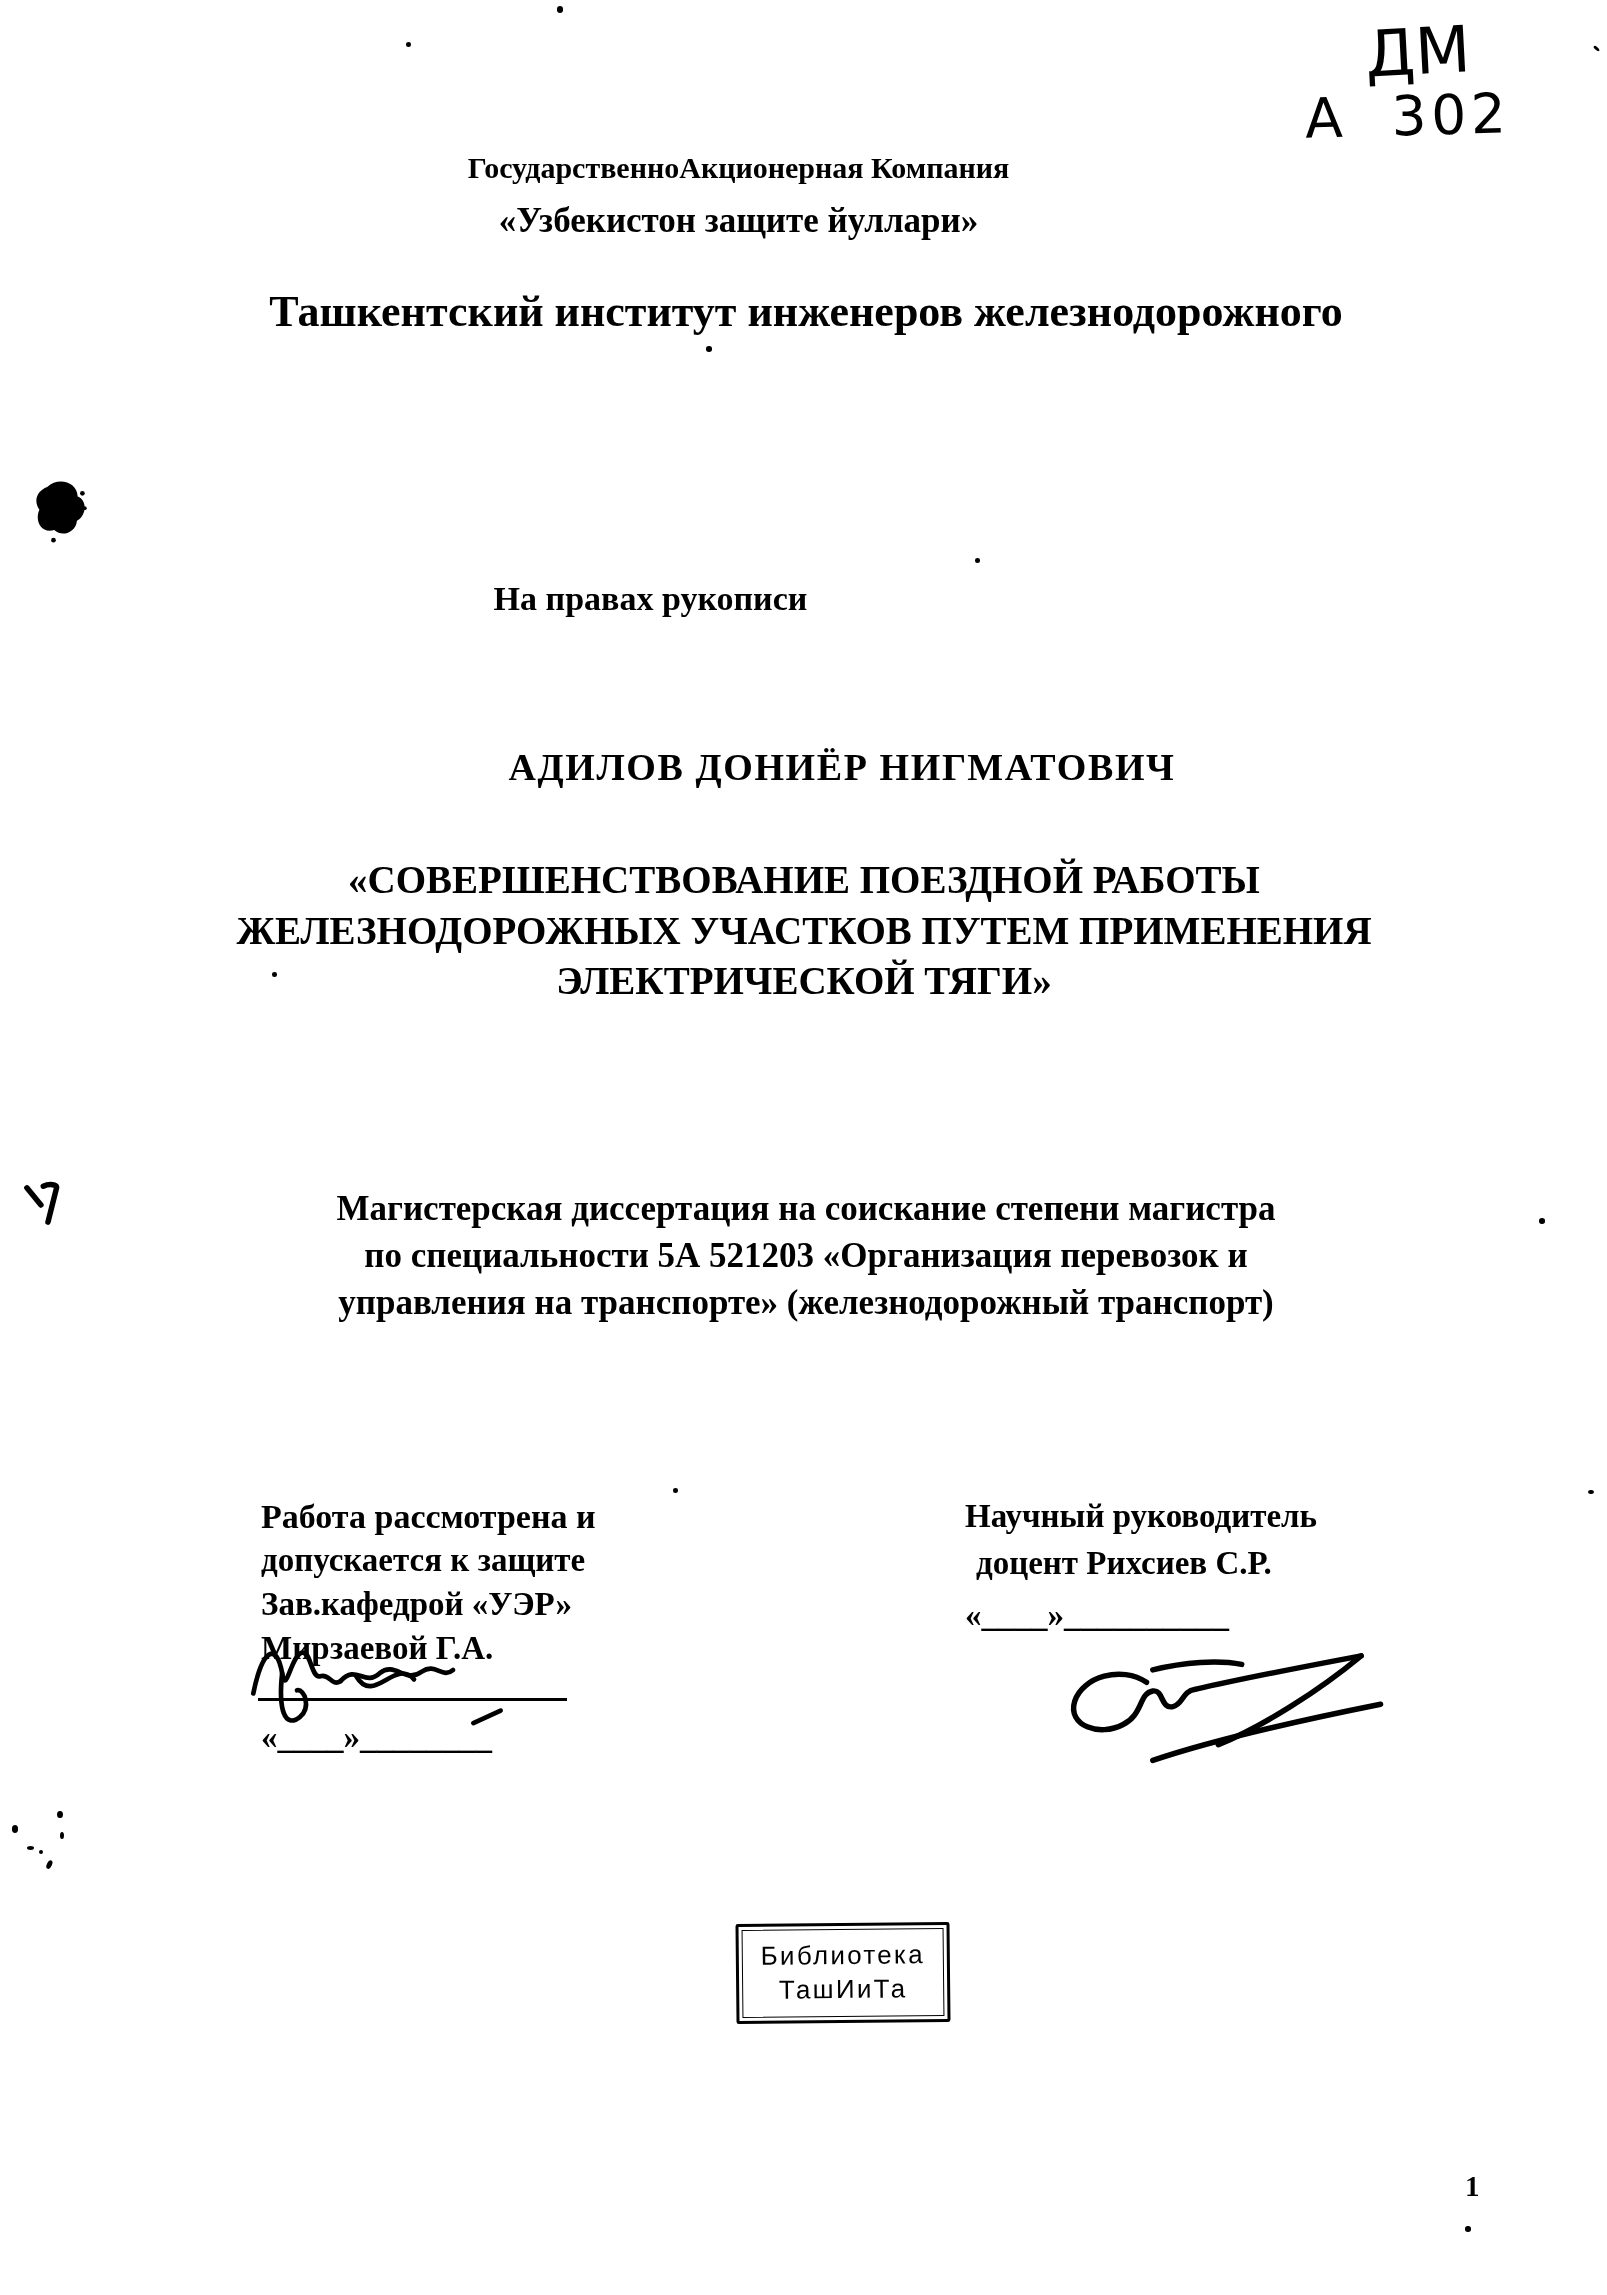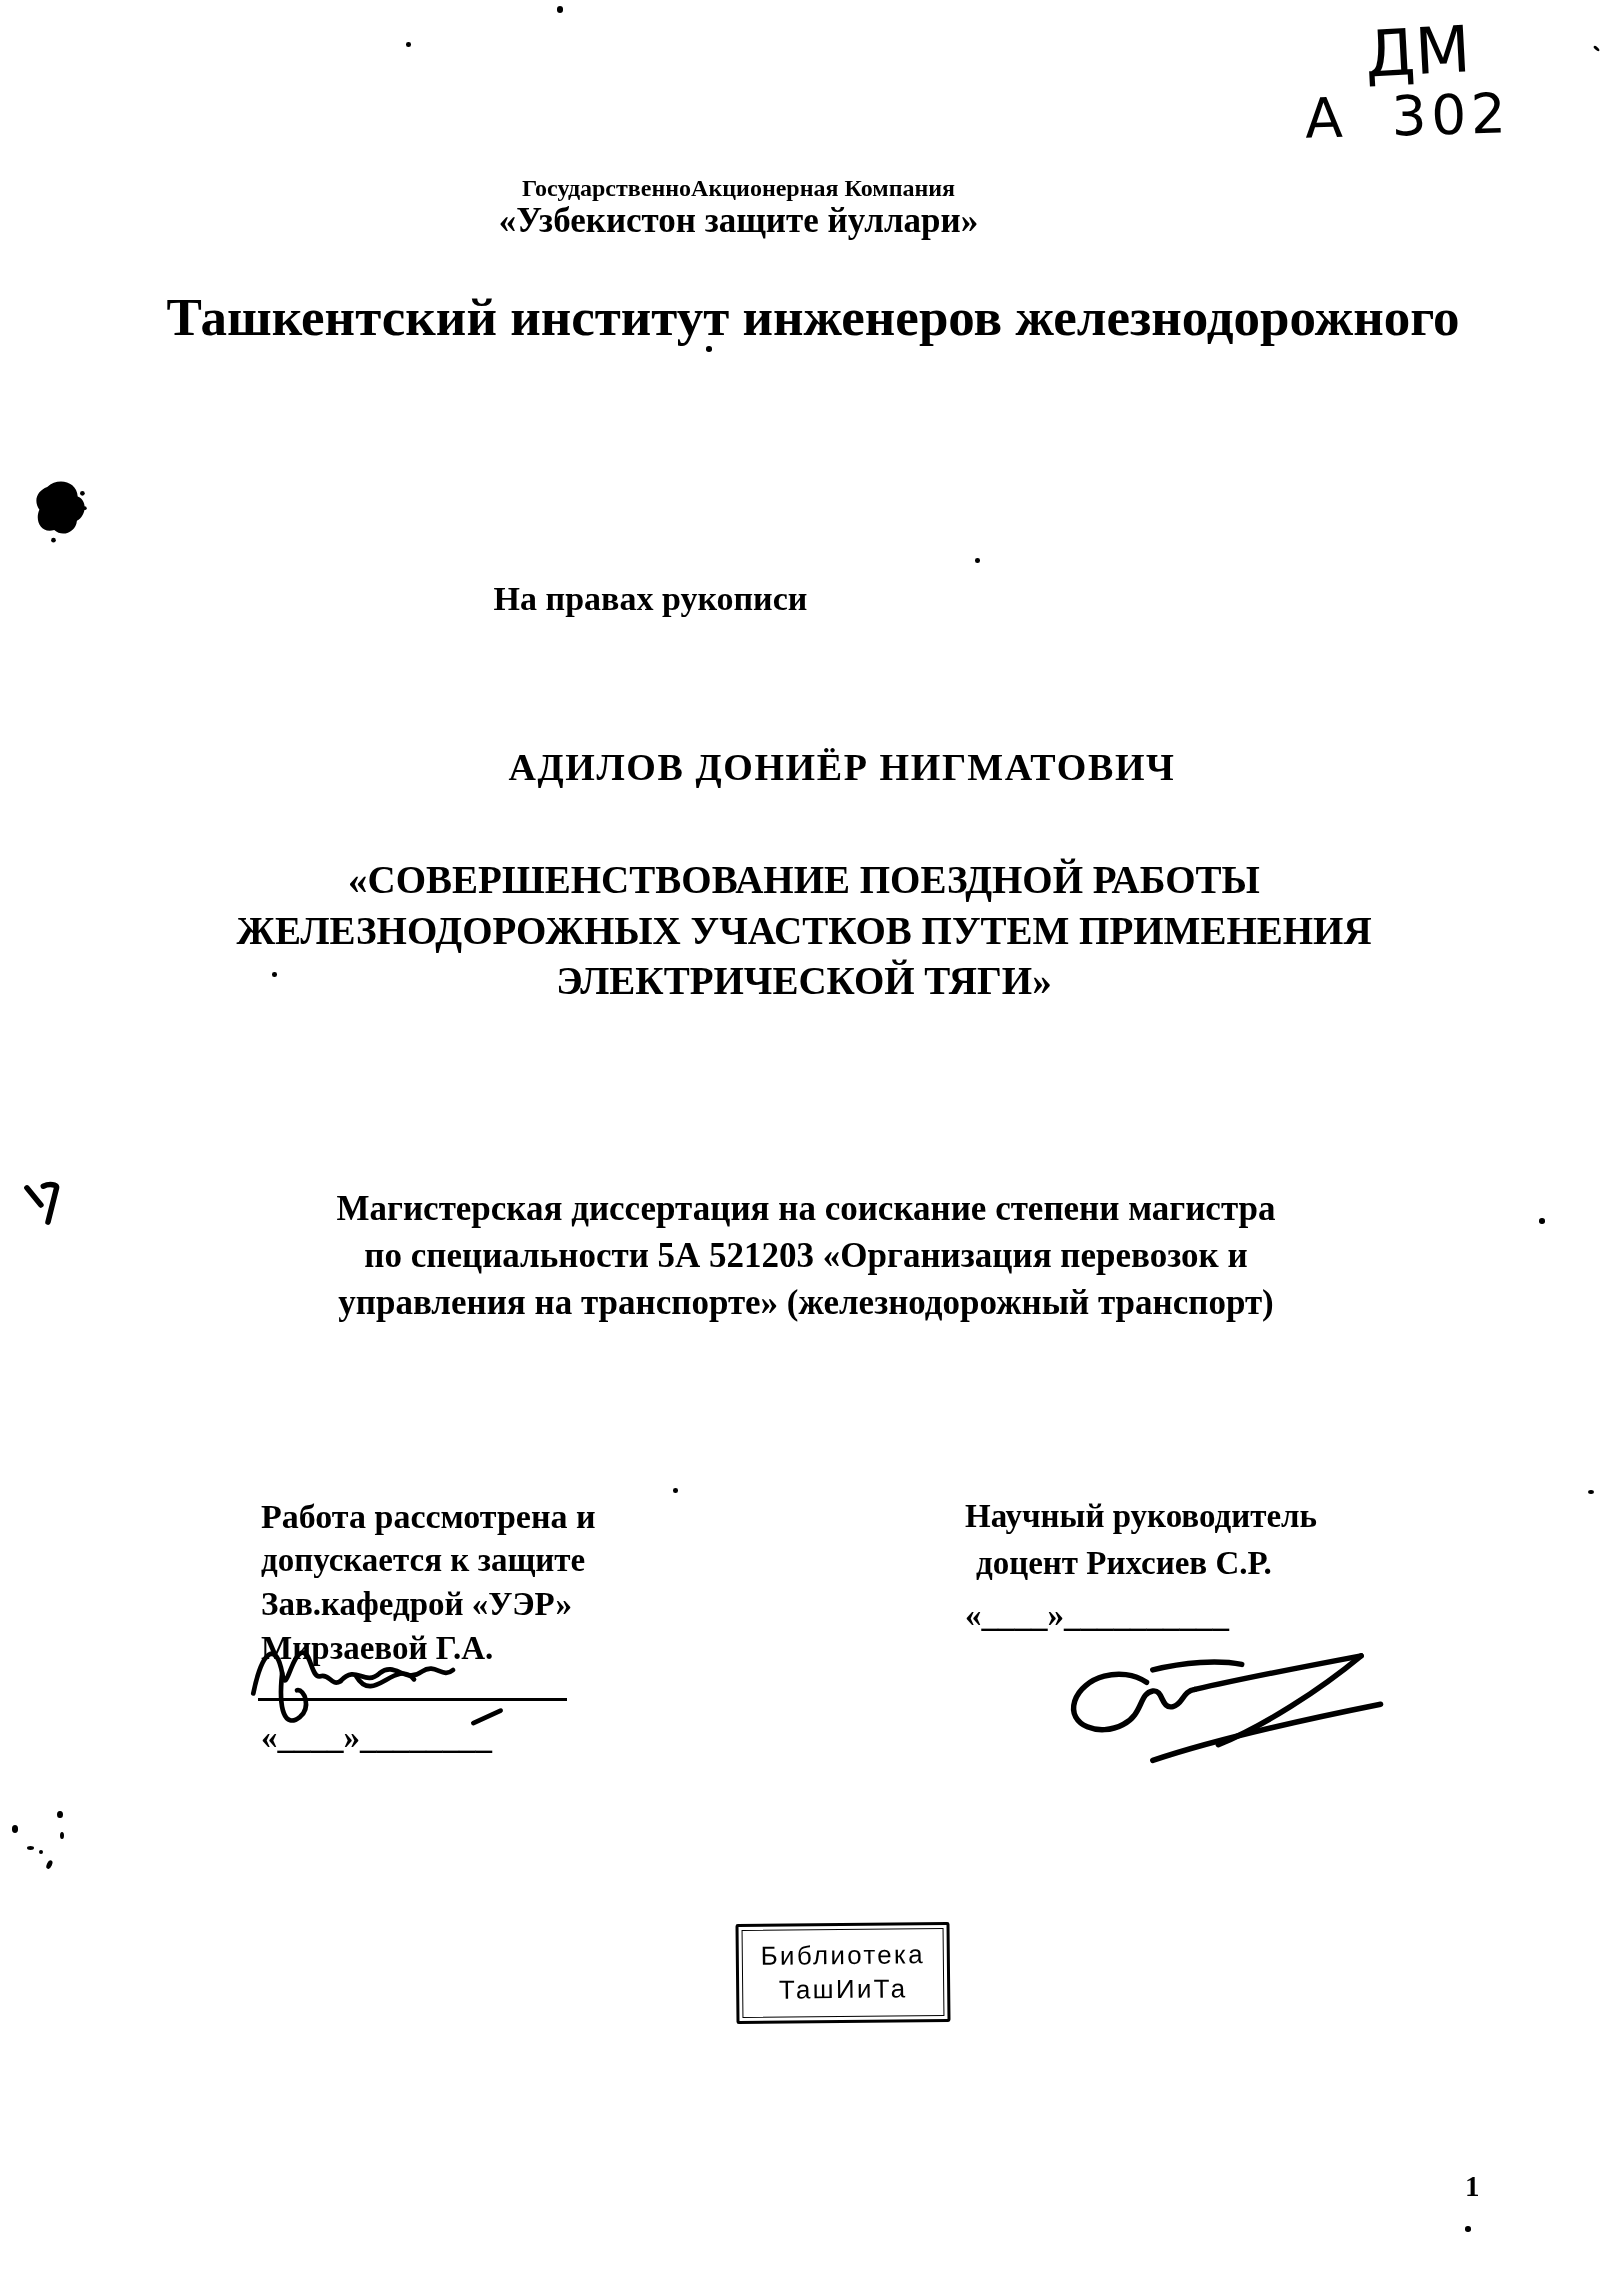--- a/index.html
+++ b/index.html
@@ -11,23 +11,23 @@
   }
   .tline { position:absolute; font-weight:bold; white-space:nowrap; line-height:1.2; color:#000; }
   .ctr { text-align:center; }
 
   .hw1 { left:1365px; top:14px; font-size:64px; font-weight:400;
          font-family:"DejaVu Sans", sans-serif; transform:rotate(-3deg); }
   .hw2 { left:1305px; top:83px; font-size:55px; font-weight:400;
          font-family:"DejaVu Sans", sans-serif; transform:rotate(-1.5deg);
          word-spacing:22px; letter-spacing:4.7px; }
 
-  .company1 { left:97px; top:150px;  width:1283px; font-size:24px;margin-top:24px; }
+  .company1 { left:97px; top:150px;  width:1283px; font-size:30px; }
   .company2 { left:97px; top:200px;  width:1283px; font-size:35px; }
-  .inst1    { left:109px; top:286px;  width:1408px; font-size:53px; }
+  .inst1    { left:102px; top:286px;  width:1408px; font-size:44px; }
   .inst2    { left:102px; top:338px;  width:1408px; font-size:39px; }
   .manuscript { left:103px; top:579px; width:1095px; font-size:34px; }
   .author   { left:138px; top:745px;  width:1408px; font-size:38px; letter-spacing:1.6px; }
 
   .title1   { left:100px; top:857px; width:1408px; font-size:39px; }
   .title2   { left:100px; top:908px; width:1408px; font-size:39px; }
   .title3   { left:100px; top:958px; width:1408px; font-size:39px; }
   .subtitle { left:100px; top:1011px; width:1408px; font-size:34px; }
 
   .degree1  { left:102px; top:1188px; width:1408px; font-size:35px; }

